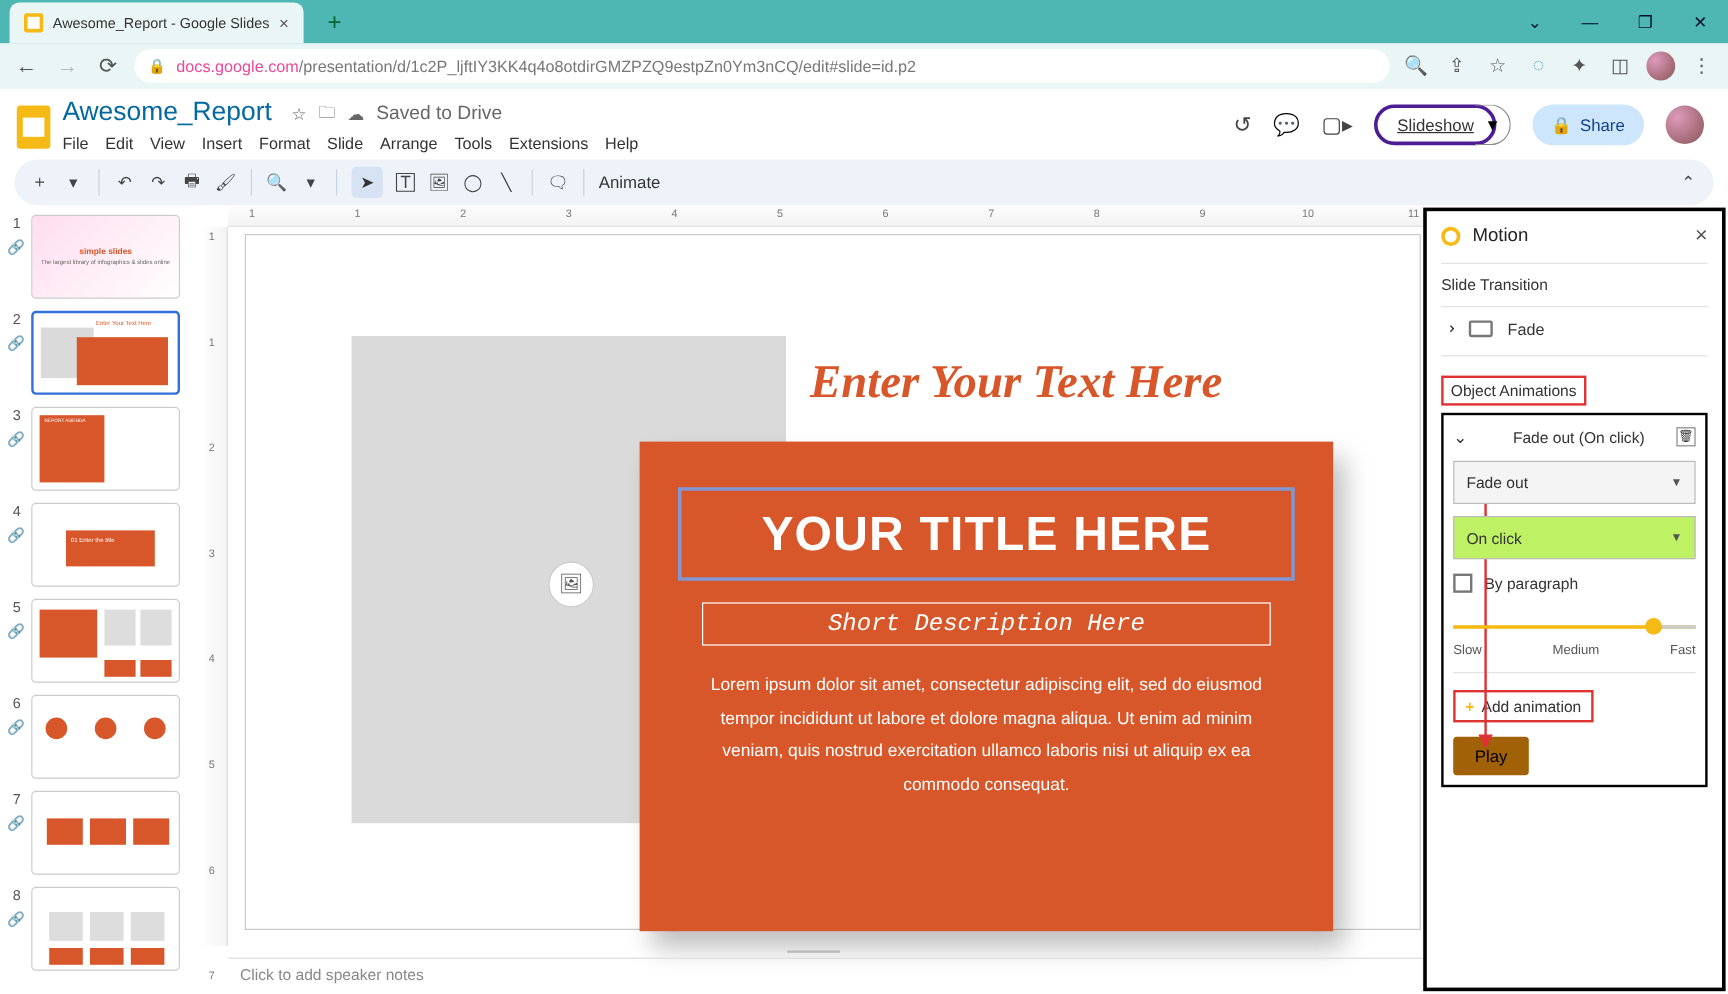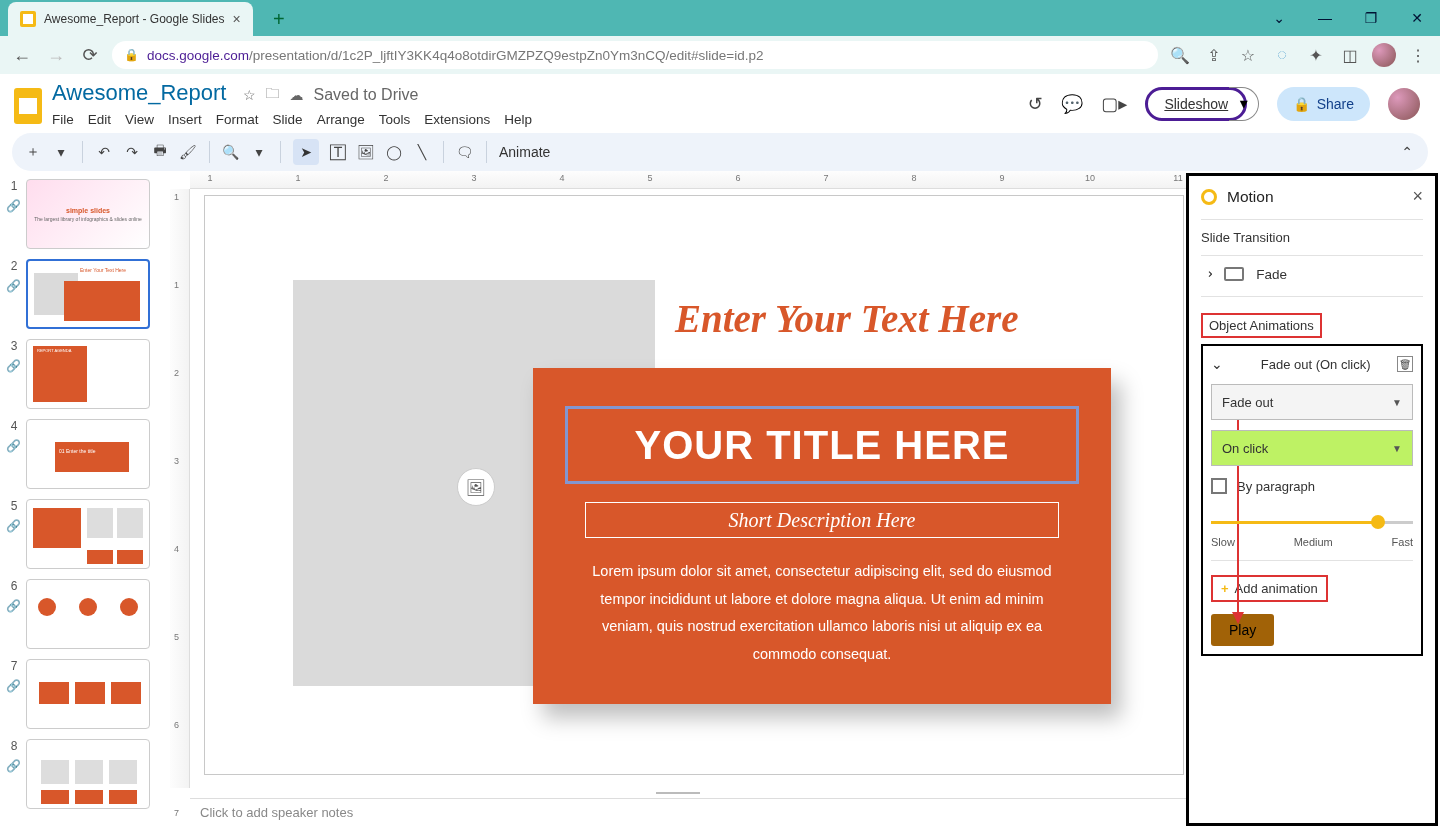--- a/index.html
+++ b/index.html
@@ -12,21 +12,21 @@
   .tab .favicon::after{content:"";position:absolute;left:3px;top:3px;right:3px;bottom:3px;background:#fff;}
   .tab .close { margin-left:auto; color:#555; font-size:14px; cursor:pointer;}
   .newtab { width:28px; height:28px; margin-left:12px; margin-bottom:3px; color:#063; font-size:20px; display:flex;align-items:center;justify-content:center; cursor:pointer;}
   .winctrls { position:absolute; right:0; top:0; height:36px; display:flex; align-items:center; gap:0;}
   .winctrls div{ width:46px; height:36px; display:flex; align-items:center; justify-content:center; color:#013; font-size:14px; cursor:pointer;}
   
   .addrbar { height:38px; background:#eaf6f5; display:flex; align-items:center; padding:0 10px; gap:10px; }
   .navbtn { width:24px; height:24px; display:flex;align-items:center;justify-content:center; color:#555; font-size:18px; cursor:pointer;}
   .omnibox { flex:1; height:28px; background:#fff; border-radius:14px; display:flex; align-items:center; padding:0 12px; font-size:13.5px; color:#333; gap:8px;}
   .lock { color:#555; font-size:12px;}
-  .url-dark{color:#4c1d95;} .url-light{color:#777;}
+  .url-dark{color:#ec4899;} .url-light{color:#777;}
   .addr-icon{width:24px;height:24px;display:flex;align-items:center;justify-content:center;color:#555;font-size:16px;cursor:pointer;}
   .avatar{width:24px;height:24px;border-radius:50%;background:radial-gradient(circle at 30% 30%,#d9b,#855);}
 
   
   .app { height:calc(828px - 36px - 38px); display:flex; flex-direction:column; background:#fff;}
   .titlebar { display:flex; align-items:center; padding:6px 14px 0 14px; gap:10px;}
   .gs-logo { width:28px;height:36px;background:#f5ba15;border-radius:3px;position:relative;margin-top:4px;}
   .gs-logo::after{content:"";position:absolute;left:5px;top:10px;right:5px;bottom:10px;background:#fff;}
   .title-col{display:flex;flex-direction:column;gap:2px;}
   .doc-title{font-size:22px;color:#0369a1;}
@@ -61,25 +61,25 @@
   .ruler-h{position:absolute;top:0;left:20px;right:0;height:18px;background:linear-gradient(#fdfdfd,#f3f3f3);border-bottom:1px solid #ddd;font-size:9px;color:#777;}
   .ruler-h span{position:absolute;top:2px;transform:translateX(-50%);}
   .ruler-v{position:absolute;top:18px;left:0;width:20px;bottom:40px;background:linear-gradient(90deg,#fdfdfd,#f3f3f3);border-right:1px solid #ddd;font-size:9px;color:#777;}
   .ruler-v span{position:absolute;left:4px;transform:translateY(-50%);}
   .slide-area{position:absolute;left:20px;top:18px;right:0;bottom:40px;display:flex;align-items:flex-start;justify-content:flex-start;}
   .slide{position:absolute;left:14px;top:6px;width:980px;height:580px;border:1px solid #c8c8c8;background:#fff;}
   
   .grey-box{position:absolute;left:88px;top:84px;width:362px;height:406px;background:#dadada;}
   .img-fab{position:absolute;left:252px;top:272px;width:38px;height:38px;border-radius:50%;background:#fff;border:1px solid #ccc;display:flex;align-items:center;justify-content:center;color:#555;font-size:16px;}
   .big-heading{position:absolute;left:470px;top:100px;right:60px;font-size:39px;font-weight:bold;font-style:italic;color:#d8572a;font-family:Georgia,serif;}
-  .orange-card{position:absolute;left:328px;top:172px;width:578px;height:336px;background:#d8572a;box-shadow:10px 14px 20px rgba(0,0,0,.25);}
+  .orange-card{position:absolute;left:328px;top:172px;width:578px;height:408px;background:#d8572a;box-shadow:10px 14px 20px rgba(0,0,0,.25);}
   .title-box{position:absolute;left:32px;top:38px;right:32px;height:78px;border:3px solid #8396cf;display:flex;align-items:center;justify-content:center;}
   .title-text{color:#fff;font-size:40px;font-weight:800;letter-spacing:1px;font-family:'Arial Black',Arial;}
   .desc-box{position:absolute;left:52px;top:134px;right:52px;height:36px;border:1px solid #fff;display:flex;align-items:center;justify-content:center;}
-  .desc-text{color:#fff;font-style:italic;font-size:20px;font-family:Liberation Serif, serif;}
+  .desc-text{color:#fff;font-style:italic;font-size:20px;font-family:Liberation Mono, monospace;}
   .body-text{position:absolute;left:48px;top:190px;right:48px;text-align:center;color:#fff;font-size:14.5px;line-height:1.9;}
   .notes{position:absolute;left:20px;right:0;bottom:0;height:30px;border-top:1px solid #ddd;padding:6px 10px;font-size:13px;color:#888;}
   .notes-handle{position:absolute;bottom:30px;left:50%;width:44px;height:6px;border-top:2px solid #bbb;transform:translateX(-50%);}
 
   
   .panel{width:252px;border:3px solid #000;margin:2px 2px 2px 0;padding:10px 12px;position:relative;overflow:visible;}
   .panel-head{display:flex;align-items:center;gap:10px;font-size:15.5px;color:#222;padding-bottom:12px;}
   .ring{width:16px;height:16px;border:3px solid #f5ba15;border-radius:50%;}
   .panel-close{margin-left:auto;color:#555;font-size:18px;cursor:pointer;}
   .section-title{font-size:13px;color:#333;padding:10px 0;border-top:1px solid #e2e2e2;}

